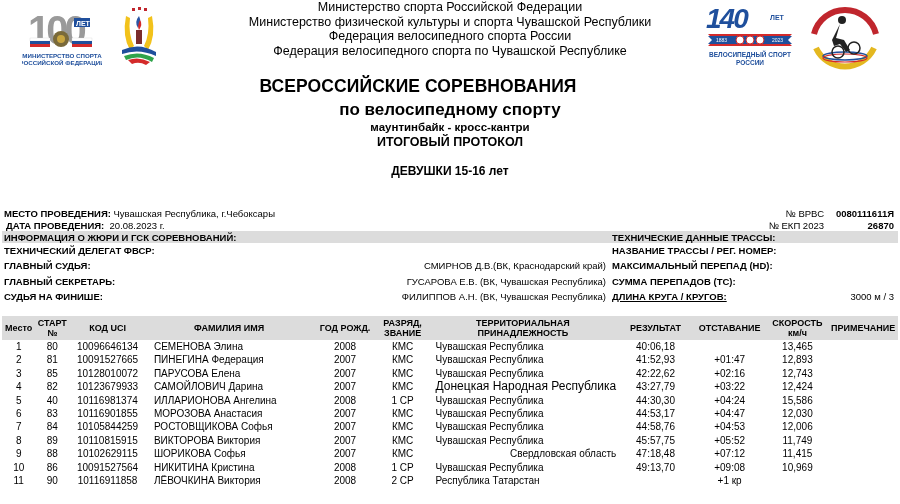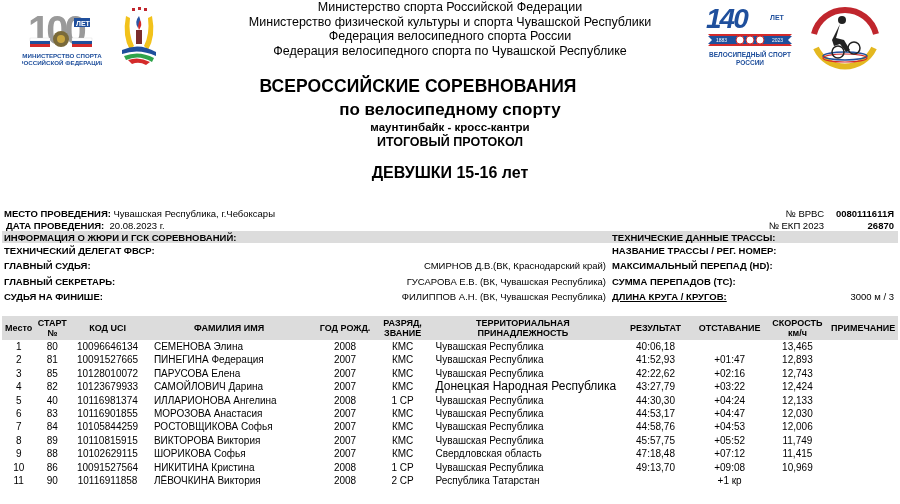--- a/index.html
+++ b/index.html
@@ -3,21 +3,21 @@
 <meta charset="utf-8">
 <style>
   html, body { margin:0; padding:0; background:#ffffff; }
   body { width:900px; height:504px; position:relative; overflow:hidden; font-family:"Liberation Sans", "DejaVu Sans", sans-serif; color:#000; }
   .abs { position:absolute; }
   .org-lines { left:230px; top:0; width:440px; text-align:center; font-size:12.5px; line-height:14.5px; }
   .title1 { left:0; width:836px; top:76px; text-align:center; font-size:17.5px; font-weight:bold; letter-spacing:0.1px; }
   .title2 { left:0; width:900px; top:100px; text-align:center; font-size:17px; font-weight:bold; }
   .title3 { left:0; width:900px; top:121px; text-align:center; font-size:11.5px; font-weight:bold; }
   .title4 { left:0; width:900px; top:135px; text-align:center; font-size:12.5px; font-weight:bold; }
-  .title5 { left:0; width:900px; top:164px; text-align:center; font-size:16px; font-weight:bold; }
+  .title5 { left:0; width:900px; top:164px; text-align:center; font-size:12px; font-weight:bold; }
 
   .info { font-size:9.5px; line-height:11px; white-space:nowrap; }
   .b { font-weight:bold; }
   .grayband { background:#dcdcdc; }
   .right { text-align:right; }
 
   table.res { position:absolute; left:2px; top:316px; width:896px; border-collapse:collapse; font-size:10px; }
   table.res th { background:#dcdcdc; font-weight:bold; font-size:9px; line-height:10.5px; padding:1px 2px; text-align:center; height:22px; }
   table.res td { padding:0 2px; height:13.4px; line-height:13.4px; white-space:nowrap; }
   .c { text-align:center; }
@@ -225,21 +225,21 @@
       <tr>
         <td class="c">5</td>
         <td class="c">40</td>
         <td class="c">10116981374</td>
         <td class="l" style="padding-left: 8px;">ИЛЛАРИОНОВА Ангелина</td>
         <td class="c">2008</td>
         <td class="c">1 СР</td>
         <td class="l" style="padding-left: 8px;">Чувашская Республика</td>
         <td class="c">44:30,30</td>
         <td class="c">+04:24</td>
-        <td class="c">12,133</td>
+        <td class="c">15,586</td>
         <td class="c"></td>
       </tr>
       <tr>
         <td class="c">6</td>
         <td class="c">83</td>
         <td class="c">10116901855</td>
         <td class="l" style="padding-left: 8px;">МОРОЗОВА Анастасия</td>
         <td class="c">2007</td>
         <td class="c">КМС</td>
         <td class="l" style="padding-left: 8px;">Чувашская Республика</td>
@@ -274,21 +274,21 @@
         <td class="c">11,749</td>
         <td class="c"></td>
       </tr>
       <tr>
         <td class="c">9</td>
         <td class="c">88</td>
         <td class="c">10102629115</td>
         <td class="l" style="padding-left: 8px;">ШОРИКОВА Софья</td>
         <td class="c">2007</td>
         <td class="c">КМС</td>
-        <td class="l" style="padding-left: 8px;">Свердловская область</td>
+        <td class="l" style="padding-left: 8px; text-align: right;">Свердловская область</td>
         <td class="c">47:18,48</td>
         <td class="c">+07:12</td>
         <td class="c">11,415</td>
         <td class="c"></td>
       </tr>
       <tr>
         <td class="c">10</td>
         <td class="c">86</td>
         <td class="c">10091527564</td>
         <td class="l" style="padding-left: 8px;">НИКИТИНА Кристина</td>

